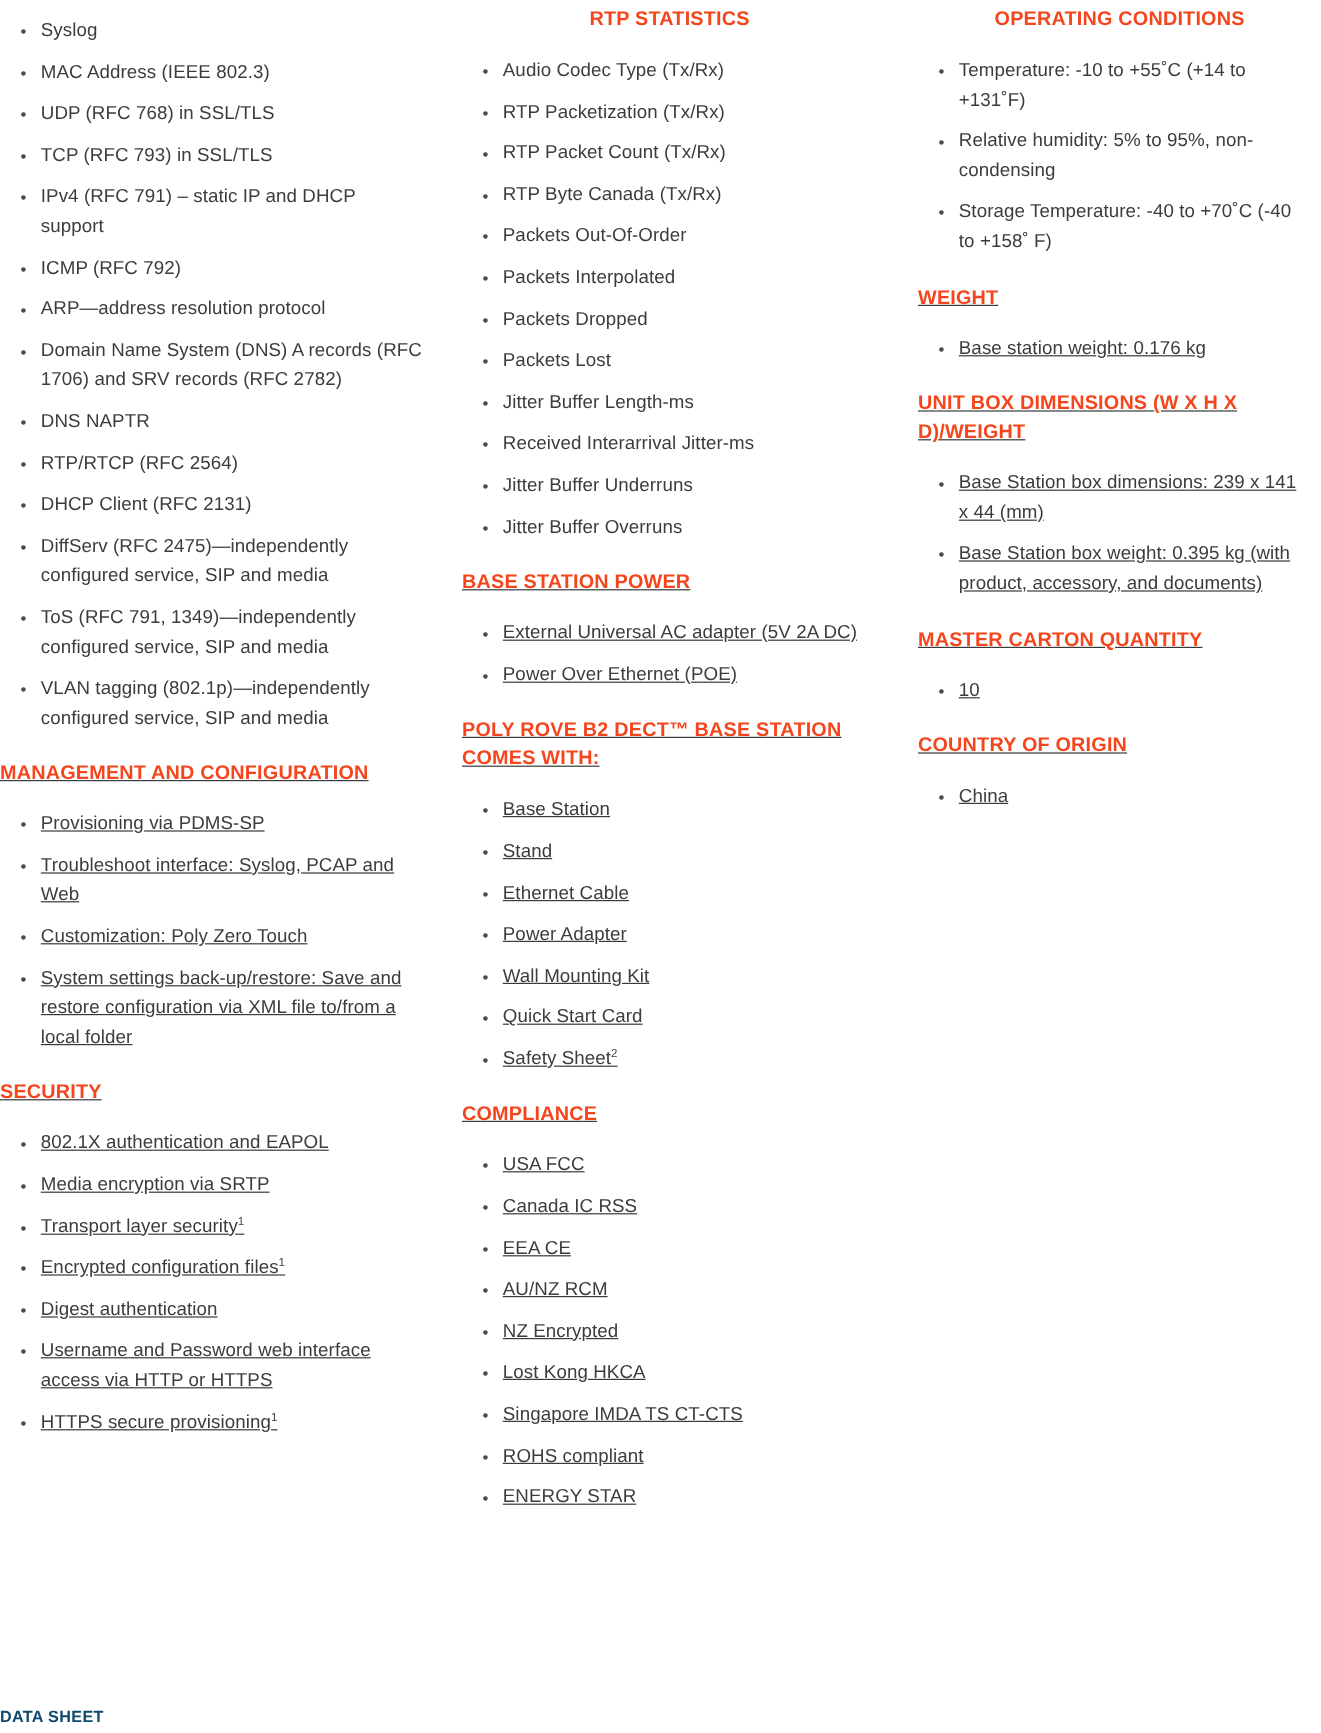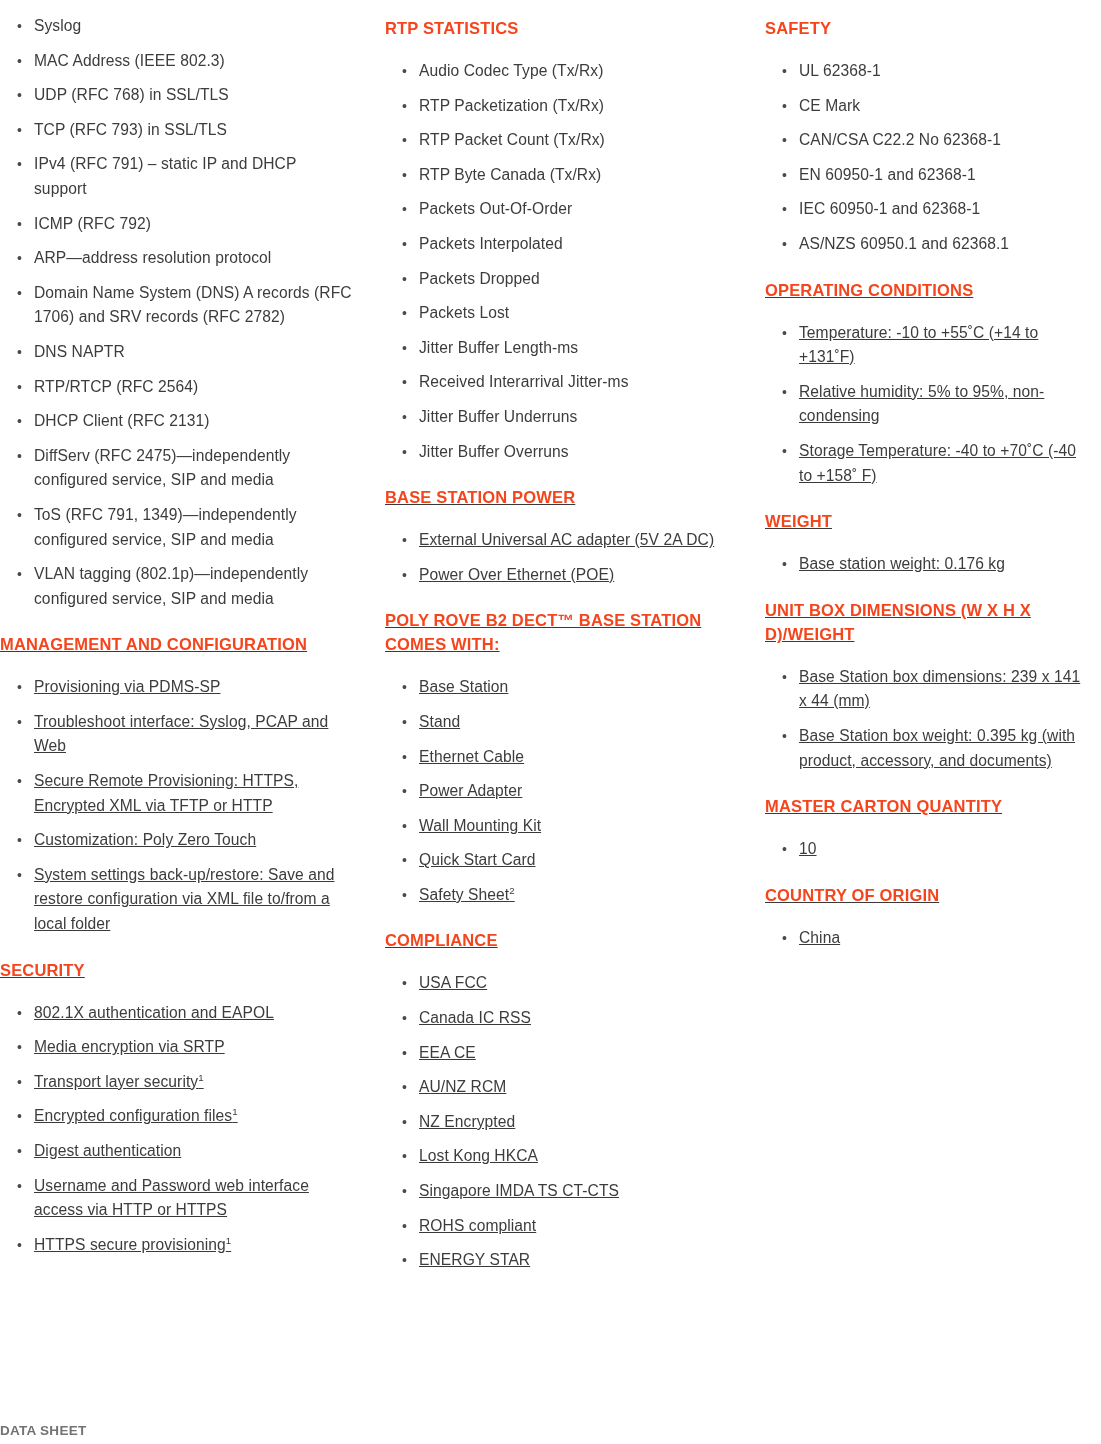--- a/index.html
+++ b/index.html
@@ -32,21 +32,21 @@
   h3.sec-head {
     margin: 0;
     padding: 0;
     font-size: 16.5px;
     line-height: 24px;
     font-weight: bold;
     letter-spacing: 0.01em;
     color: #F4451C;
     text-transform: uppercase;
   }
-  .sec:first-child > h3.sec-head { padding-top: 16px; }
+  .sec:first-child > h3.sec-head { padding-top: 4px; text-align: center; }
   .sec { margin: 0; }
   .sec + .sec { margin-top: 7px; text-decoration: underline; }
   .sec-head { margin-bottom: 5px !important; }
 
   ul.bullets {
     margin: 0;
     padding: 14px;
     list-style: none;
   }
   ul.bullets > li {
@@ -73,21 +73,21 @@
   
   .sec > ul.bullets { margin-top: 0; }
 
   .footer {
     position: absolute;
     left: 0;
     bottom: 6px;
     font-size: 13.5px;
     font-weight: bold;
     letter-spacing: 0.02em;
-    color: #737373;
+    color: #0c4a6e;
     text-transform: uppercase;
   }
 
   sup {
     font-size: 0.62em;
     vertical-align: super;
     line-height: 0;
   }
 </style>
 </head>
@@ -112,21 +112,20 @@
           <li>DiffServ (RFC 2475)—independently configured service, SIP and media</li>
           <li>ToS (RFC 791, 1349)—independently configured service, SIP and media</li>
           <li>VLAN tagging (802.1p)—independently configured service, SIP and media</li>
         </ul>
       </div>
       <div class="sec">
         <h3 class="sec-head">MANAGEMENT AND CONFIGURATION</h3>
         <ul class="bullets">
           <li>Provisioning via PDMS-SP</li>
           <li>Troubleshoot interface: Syslog, PCAP and Web</li>
-          <li>Secure Remote Provisioning: HTTPS, Encrypted XML via TFTP or HTTP</li>
           <li>Customization: Poly Zero Touch</li>
           <li>System settings back-up/restore: Save and restore configuration via XML file to/from a local folder</li>
         </ul>
       </div>
       <div class="sec">
         <h3 class="sec-head">SECURITY</h3>
         <ul class="bullets">
           <li>802.1X authentication and EAPOL</li>
           <li>Media encryption via SRTP</li>
           <li>Transport layer security<sup>1</sup></li>
@@ -184,31 +183,20 @@
           <li>NZ Encrypted</li>
           <li>Lost Kong HKCA</li>
           <li>Singapore IMDA TS CT-CTS</li>
           <li>ROHS compliant</li>
           <li>ENERGY STAR</li>
         </ul>
       </div>
     </div>
   <div class="col-c">
       <div class="sec">
-        <h3 class="sec-head">SAFETY</h3>
-        <ul class="bullets">
-          <li>UL 62368-1</li>
-          <li>CE Mark</li>
-          <li>CAN/CSA C22.2 No 62368-1</li>
-          <li>EN 60950-1 and 62368-1</li>
-          <li>IEC 60950-1 and 62368-1</li>
-          <li>AS/NZS 60950.1 and 62368.1</li>
-        </ul>
-      </div>
-      <div class="sec">
         <h3 class="sec-head">OPERATING CONDITIONS</h3>
         <ul class="bullets">
           <li>Temperature: -10 to +55˚C (+14 to +131˚F)</li>
           <li>Relative humidity: 5% to 95%, non-condensing</li>
           <li>Storage Temperature: -40 to +70˚C (-40 to +158˚ F)</li>
         </ul>
       </div>
       <div class="sec">
         <h3 class="sec-head">WEIGHT</h3>
         <ul class="bullets">

